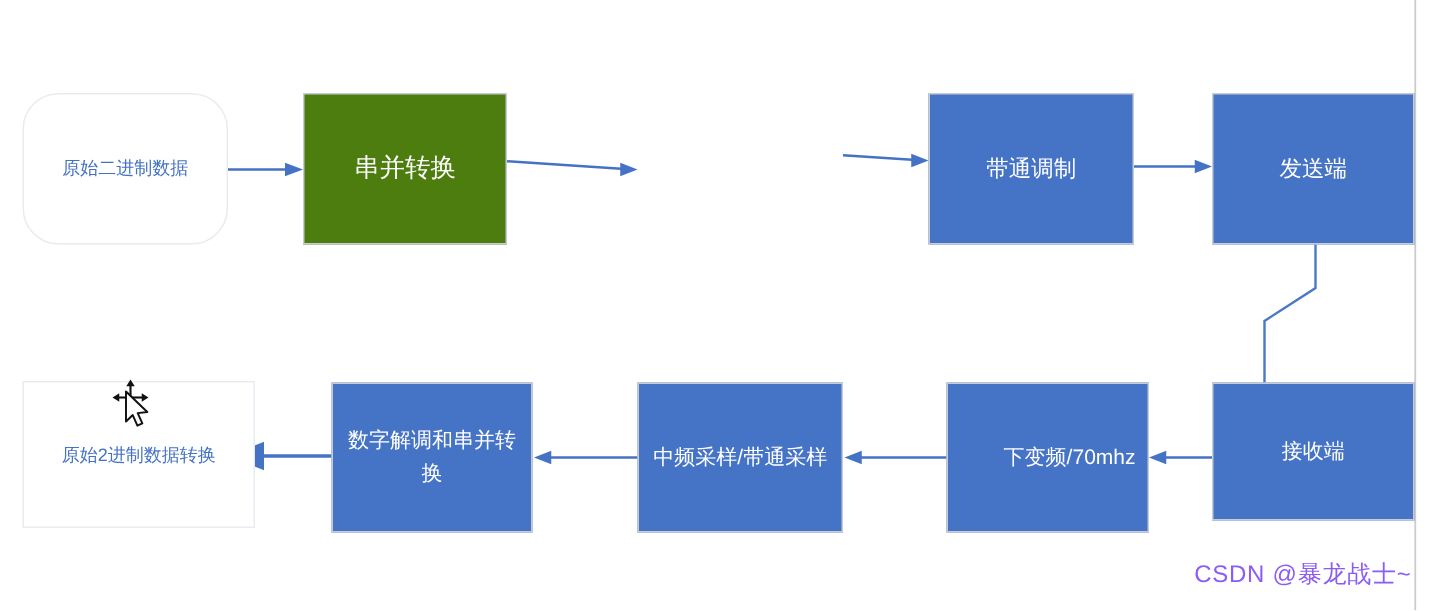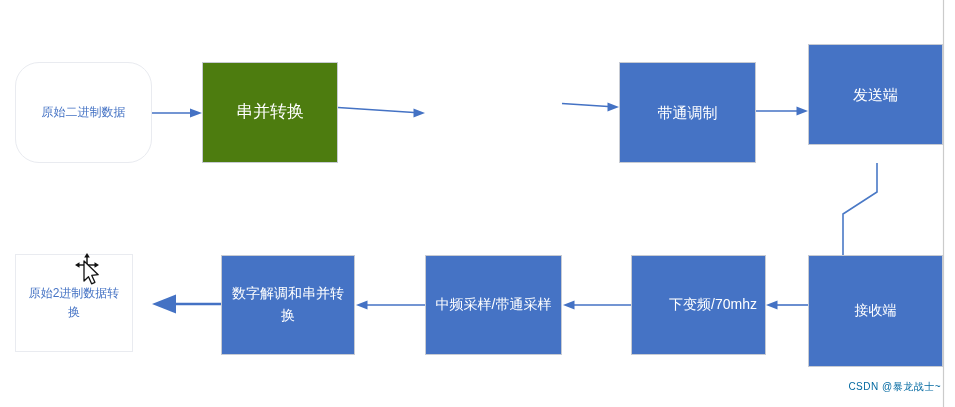--- a/index.html
+++ b/index.html
@@ -18,21 +18,21 @@
     background:#4573c5;border:1px solid #c7cbd3;color:#ffffff;font-size:15px;
   }
   .node-blue-dark{
     background:#4d7c0f;border:1px solid #c7cbd3;color:#ffffff;font-size:17px;
   }
   .node-small{font-size:14px;}
   .node .lbl{padding:0 8px;}
   #connector-layer{position:absolute;left:0;top:0;pointer-events:none;}
   #cursor{position:absolute;left:70px;top:250px;pointer-events:none;}
   #watermark{
-    position:absolute;right:14px;bottom:13px;color:#0369a1;font-size:10px;
+    position:absolute;right:14px;bottom:13px;color:#8b5cf6;font-size:16px;
     letter-spacing:0.5px;white-space:nowrap;
   }
 </style>
 </head>
 <body>
 
 <div id="canvas">
 
   <svg id="connector-layer" width="955" height="407" viewBox="0 0 955 407">
 
@@ -81,41 +81,41 @@
 
   <div class="node node-blue-dark" style="left:202px;top:62px;width:136px;height:101px;">
     <span class="lbl">串并转换</span>
   </div>
 
 
   <div class="node node-blue" style="left:619px;top:62px;width:137px;height:101px;">
     <span class="lbl">带通调制</span>
   </div>
 
-  <div class="node node-blue" style="left:808px;top:44px;width:135px;height:101px;">
+  <div class="node node-blue" style="left:808px;top:62px;width:135px;height:101px;">
     <span class="lbl">发送端</span>
   </div>
 
-  <div class="node node-plain" style="left:15px;top:254px;width:118px;height:98px;">
+  <div class="node node-plain" style="left:15px;top:254px;width:155px;height:98px;">
     <span class="lbl">原始2进制数据转换</span>
   </div>
 
   <div class="node node-blue node-small" style="left:221px;top:255px;width:134px;height:100px;">
     <span class="lbl">数字解调和串并转换</span>
   </div>
 
   <div class="node node-blue node-small" style="left:425px;top:255px;width:137px;height:100px;">
     <span class="lbl">中频采样/带通采样</span>
   </div>
 
   <div class="node node-blue node-small" style="left:631px;top:255px;width:135px;height:100px;justify-content:flex-end;">
     <span class="lbl">下变频/70mhz</span>
   </div>
 
-  <div class="node node-blue node-small" style="left:808px;top:255px;width:135px;height:112px;">
+  <div class="node node-blue node-small" style="left:808px;top:255px;width:135px;height:92px;">
     <span class="lbl">接收端</span>
   </div>
 
   <svg id="cursor" width="34" height="40" viewBox="0 0 34 40">
     <g stroke="#111" stroke-width="1.4" fill="#111">
       <line x1="17" y1="6" x2="17" y2="24"></line>
       <line x1="8" y1="15" x2="26" y2="15"></line>
       <polygon points="17,3 14.2,7.5 19.8,7.5" stroke="none"></polygon>
       <polygon points="17,27 14.2,22.5 19.8,22.5" stroke="none"></polygon>
       <polygon points="5,15 9.5,12.2 9.5,17.8" stroke="none"></polygon>

